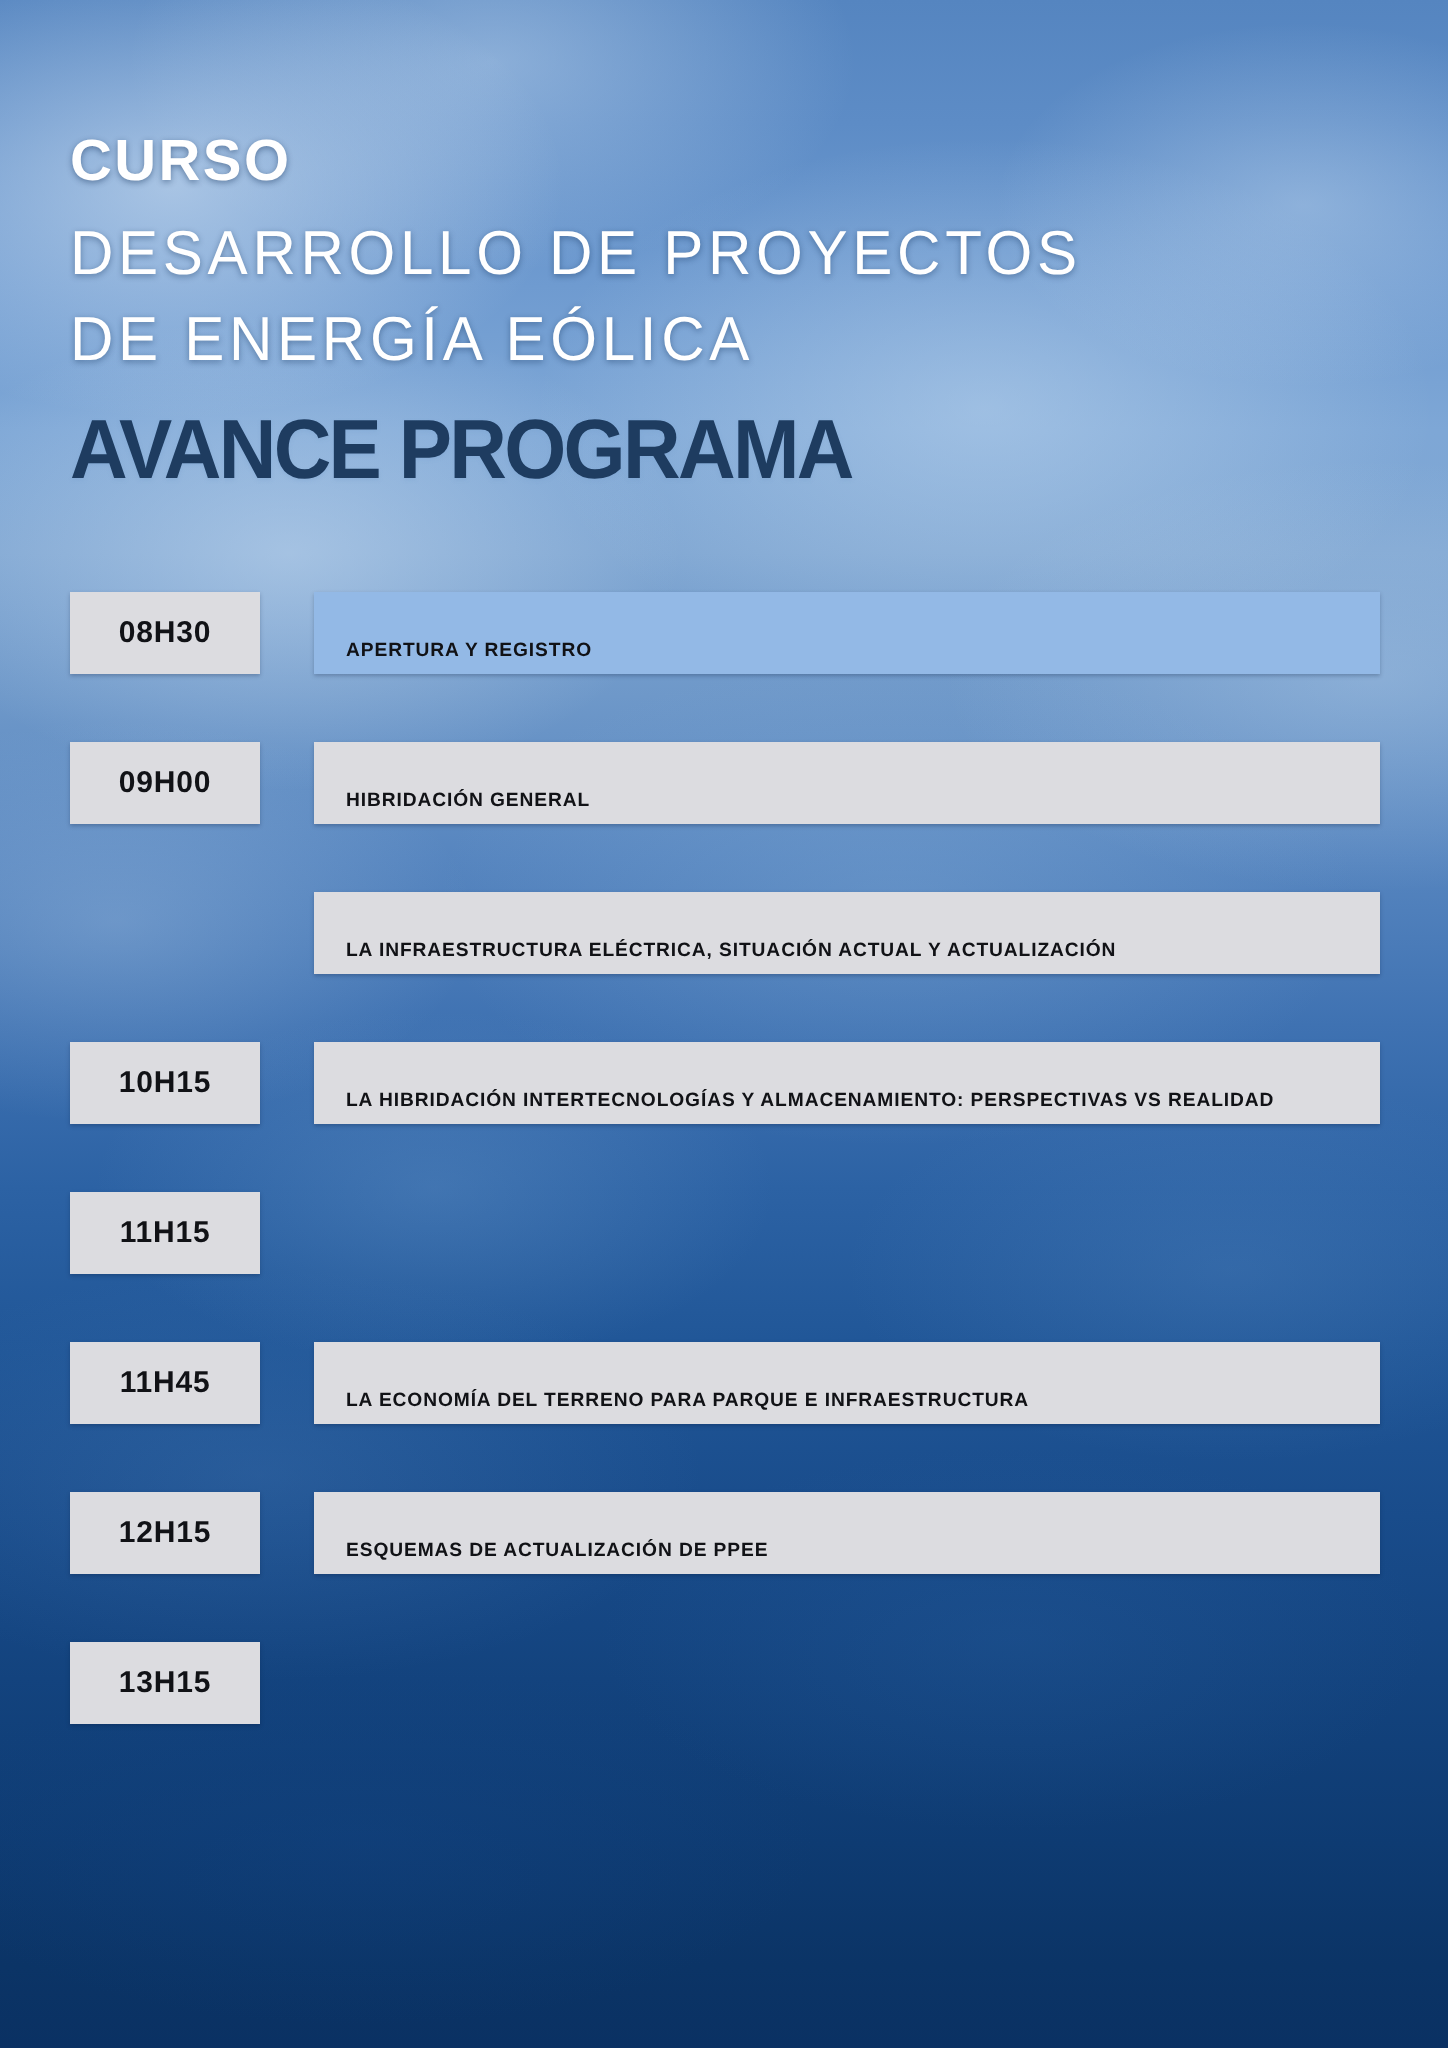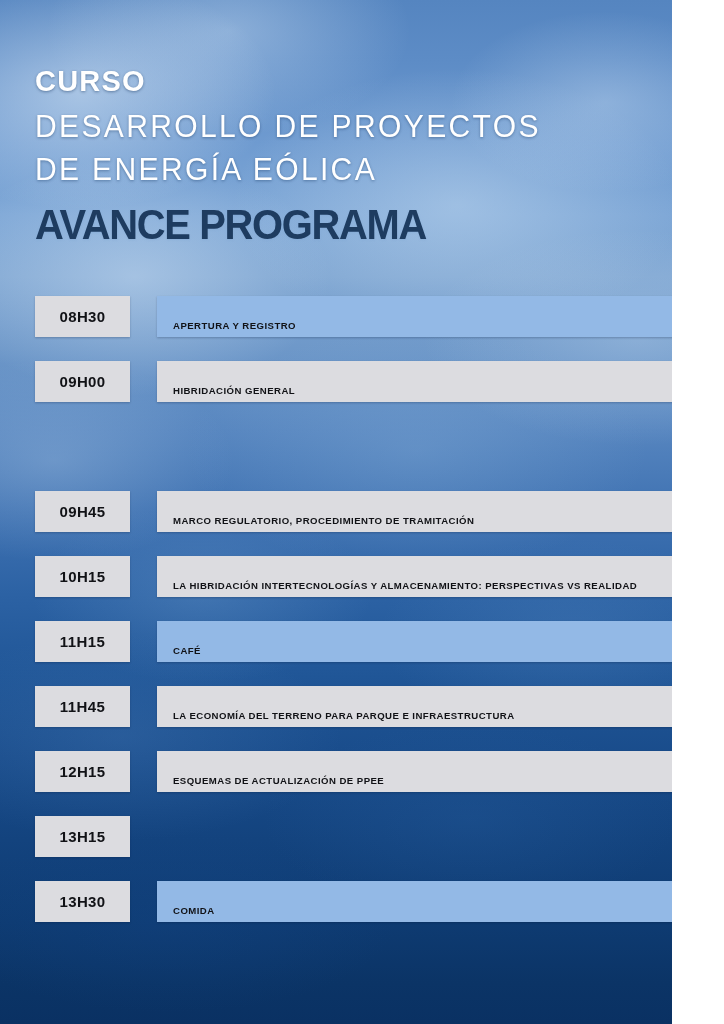--- a/index.html
+++ b/index.html
@@ -6,21 +6,21 @@
   * { margin:0; padding:0; box-sizing:border-box; }
 
   html, body {
     width:724px; height:1024px;
     overflow:hidden;
     font-family:"Liberation Sans", sans-serif;
   }
 
   #poster {
     position:relative;
-    width:672px; height:1024px;
+    width:724px; height:1024px;
     overflow:hidden;
     background:
       
       radial-gradient(ellipse 300px 180px at 12% 9%,  rgba(225,238,250,0.55) 0%, rgba(225,238,250,0) 65%),
       radial-gradient(ellipse 260px 150px at 34% 3%,  rgba(215,232,248,0.40) 0%, rgba(215,232,248,0) 70%),
       radial-gradient(ellipse 220px 130px at 90% 10%, rgba(215,232,248,0.35) 0%, rgba(215,232,248,0) 70%),
       radial-gradient(ellipse 330px 200px at 68% 20%, rgba(205,226,245,0.42) 0%, rgba(205,226,245,0) 68%),
       radial-gradient(ellipse 280px 170px at 20% 27%, rgba(210,228,246,0.45) 0%, rgba(210,228,246,0) 70%),
       radial-gradient(ellipse 300px 150px at 95% 33%, rgba(200,222,243,0.30) 0%, rgba(200,222,243,0) 72%),
       radial-gradient(ellipse 250px 140px at 8%  45%, rgba(190,214,238,0.28) 0%, rgba(190,214,238,0) 72%),
@@ -89,21 +89,21 @@
   #schedule {
     position:absolute;
     left:35px;
     top:296px;
     width:655px;
   }
 
   .row {
     position:relative;
     height:41px;
-    margin-bottom:24px;
+    margin-bottom:34px;
   }
 
   .time-box {
     position:absolute;
     left:0; top:0;
     width:95px; height:41px;
     background:#dcdce0;
     display:flex;
     align-items:center;
     justify-content:center;
@@ -154,55 +154,43 @@
           <span class="topic-text">APERTURA Y REGISTRO</span>
         </div>
       </div>
       <div class="row">
         <div class="time-box">09H00</div>
         <div class="topic-box">
           <span class="topic-text">HIBRIDACIÓN GENERAL</span>
         </div>
       </div>
       <div class="row">
-      </div>
-      <div class="row">
-        <div class="time-box">09H45</div>
         <div class="topic-box">
-          <span class="topic-text">MARCO REGULATORIO, PROCEDIMIENTO DE TRAMITACIÓN</span>
+          <span class="topic-text">LA INFRAESTRUCTURA ELÉCTRICA, SITUACIÓN ACTUAL Y ACTUALIZACIÓN</span>
         </div>
       </div>
       <div class="row">
         <div class="time-box">10H15</div>
         <div class="topic-box">
           <span class="topic-text">LA HIBRIDACIÓN INTERTECNOLOGÍAS Y ALMACENAMIENTO: PERSPECTIVAS VS REALIDAD</span>
         </div>
       </div>
       <div class="row">
         <div class="time-box">11H15</div>
-        <div class="topic-box highlight">
-          <span class="topic-text">CAFÉ</span>
-        </div>
       </div>
       <div class="row">
         <div class="time-box">11H45</div>
         <div class="topic-box">
           <span class="topic-text">LA ECONOMÍA DEL TERRENO PARA PARQUE E INFRAESTRUCTURA</span>
         </div>
       </div>
       <div class="row">
         <div class="time-box">12H15</div>
         <div class="topic-box">
           <span class="topic-text">ESQUEMAS DE ACTUALIZACIÓN DE PPEE</span>
         </div>
       </div>
       <div class="row">
         <div class="time-box">13H15</div>
       </div>
-      <div class="row">
-        <div class="time-box">13H30</div>
-        <div class="topic-box highlight">
-          <span class="topic-text">COMIDA</span>
-        </div>
-      </div>
     </div>
 
 </div>
 
 </body></html>

